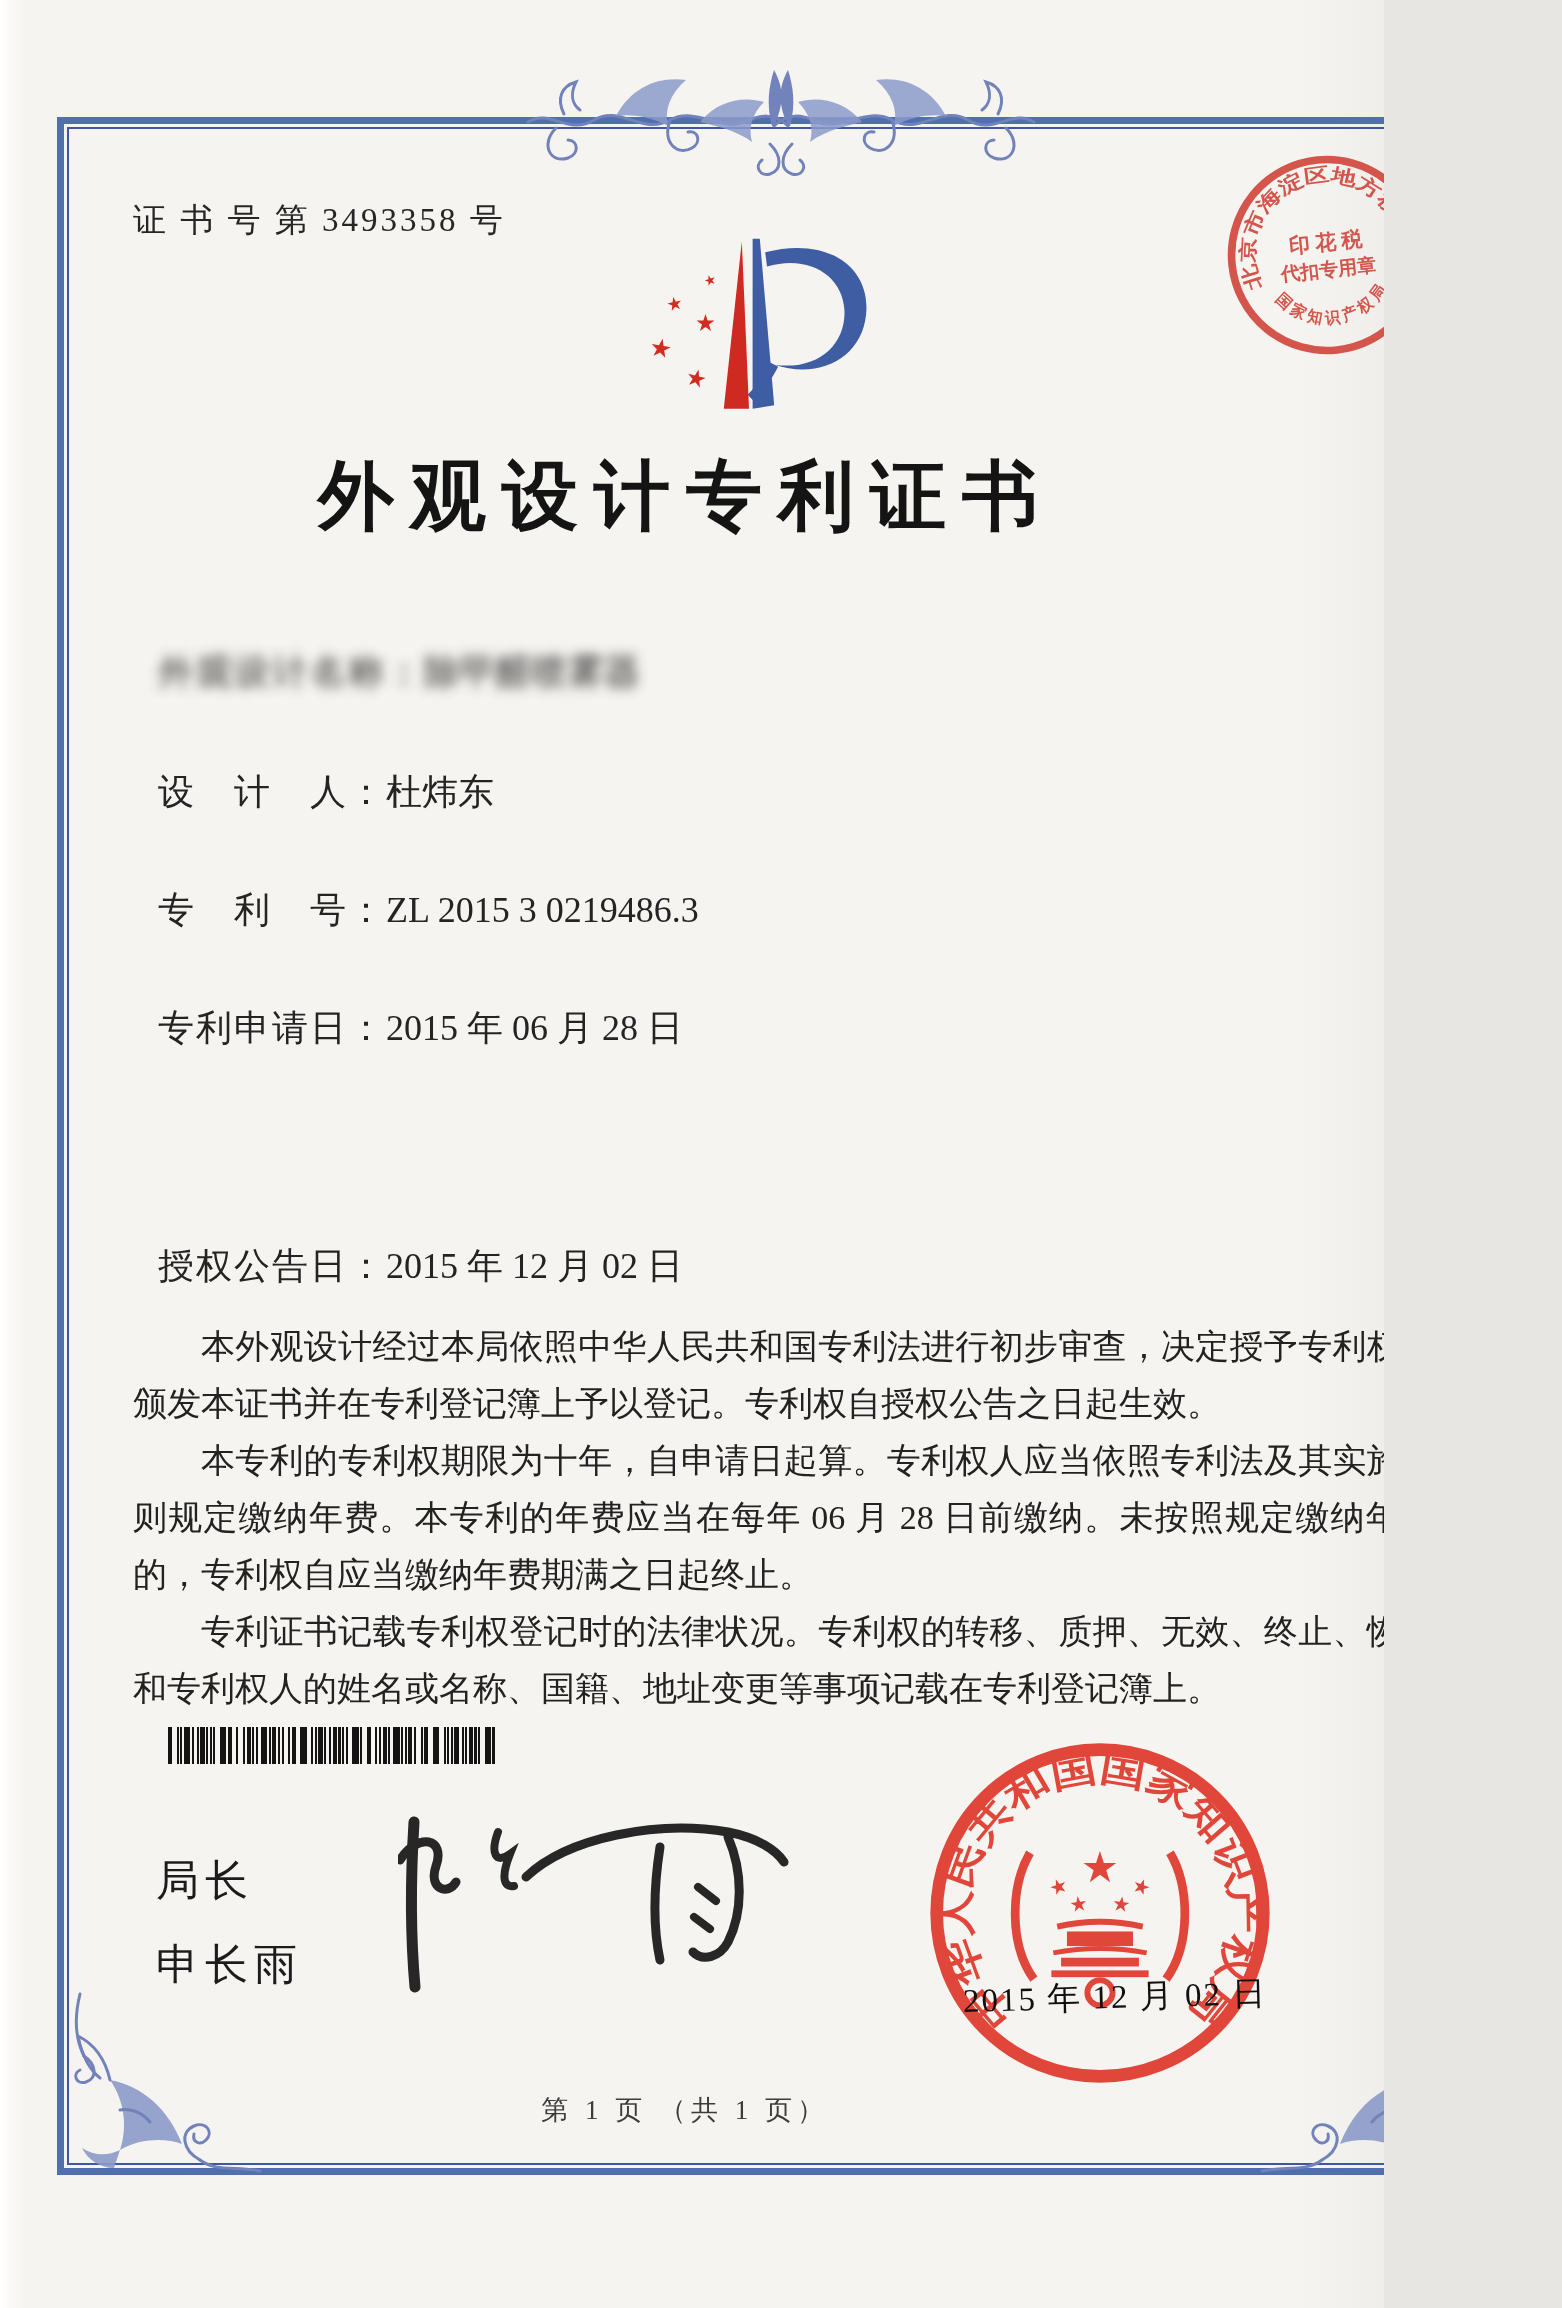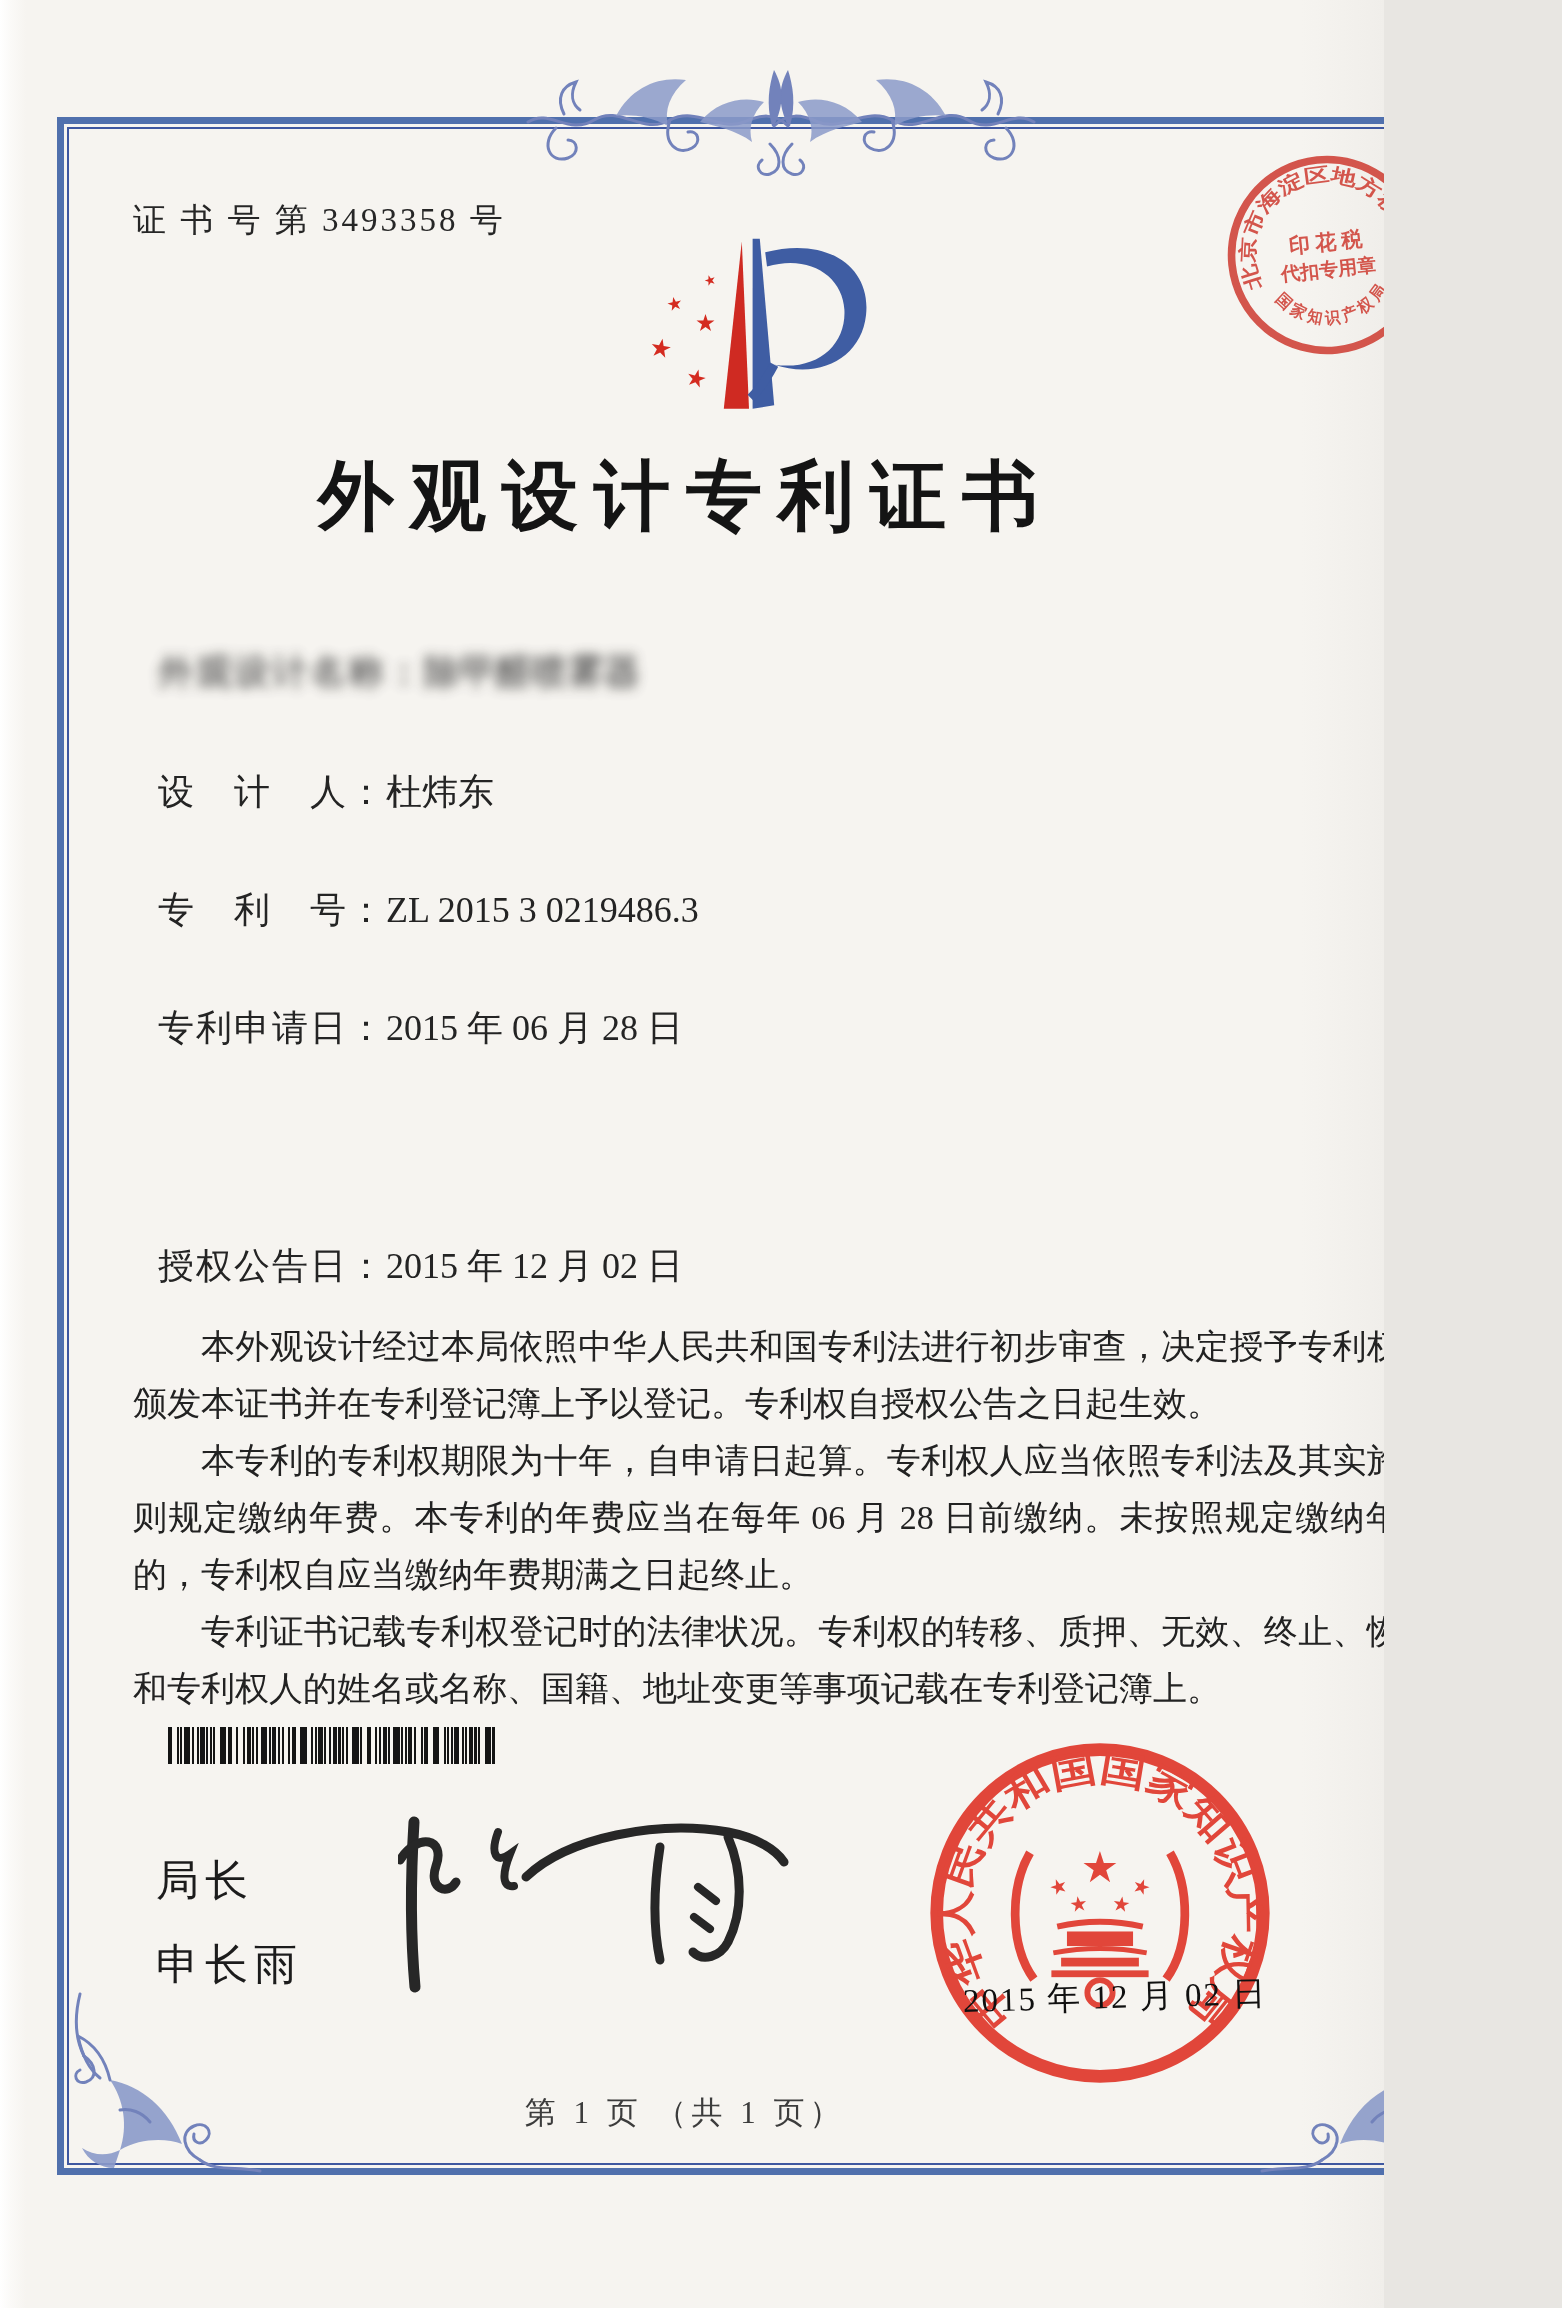--- a/index.html
+++ b/index.html
@@ -23,21 +23,21 @@
   .barcode{position:absolute;left:168px;top:1727px;width:368px;height:37px;white-space:nowrap;
     overflow:hidden;font-size:0;}
   .barcode i{display:inline-block;height:100%;background:#141414;vertical-align:top;}
   .director{position:absolute;left:156px;font-size:43px;color:#1c1c1c;
     font-family:"Liberation Sans","DejaVu Sans",sans-serif;letter-spacing:6px;}
   .sig{position:absolute;left:398px;top:1792px;}
   .seal{position:absolute;left:925px;top:1738px;opacity:.9;}
   .seal-date{position:absolute;left:963px;top:1975px;font-size:33px;letter-spacing:2px;
     color:#101010;transform:rotate(-1.5deg);white-space:nowrap;}
   .tax-stamp{position:absolute;left:1222px;top:150px;opacity:.88;transform:rotate(-6deg);}
-  .footer{position:absolute;left:0;right:40px;top:2092px;text-align:center;font-size:31px;
+  .footer{position:absolute;left:0;right:40px;top:2092px;text-align:center;font-size:27px;
     letter-spacing:5px;color:#3c3c3c;padding-left:26px;}
   .orn{position:absolute;pointer-events:none;}
   svg text{font-family:"Liberation Serif","DejaVu Serif",serif;}
 </style>
 </head>
 <body>
 
 <div class="page">
 
   <div class="frame-outer">

